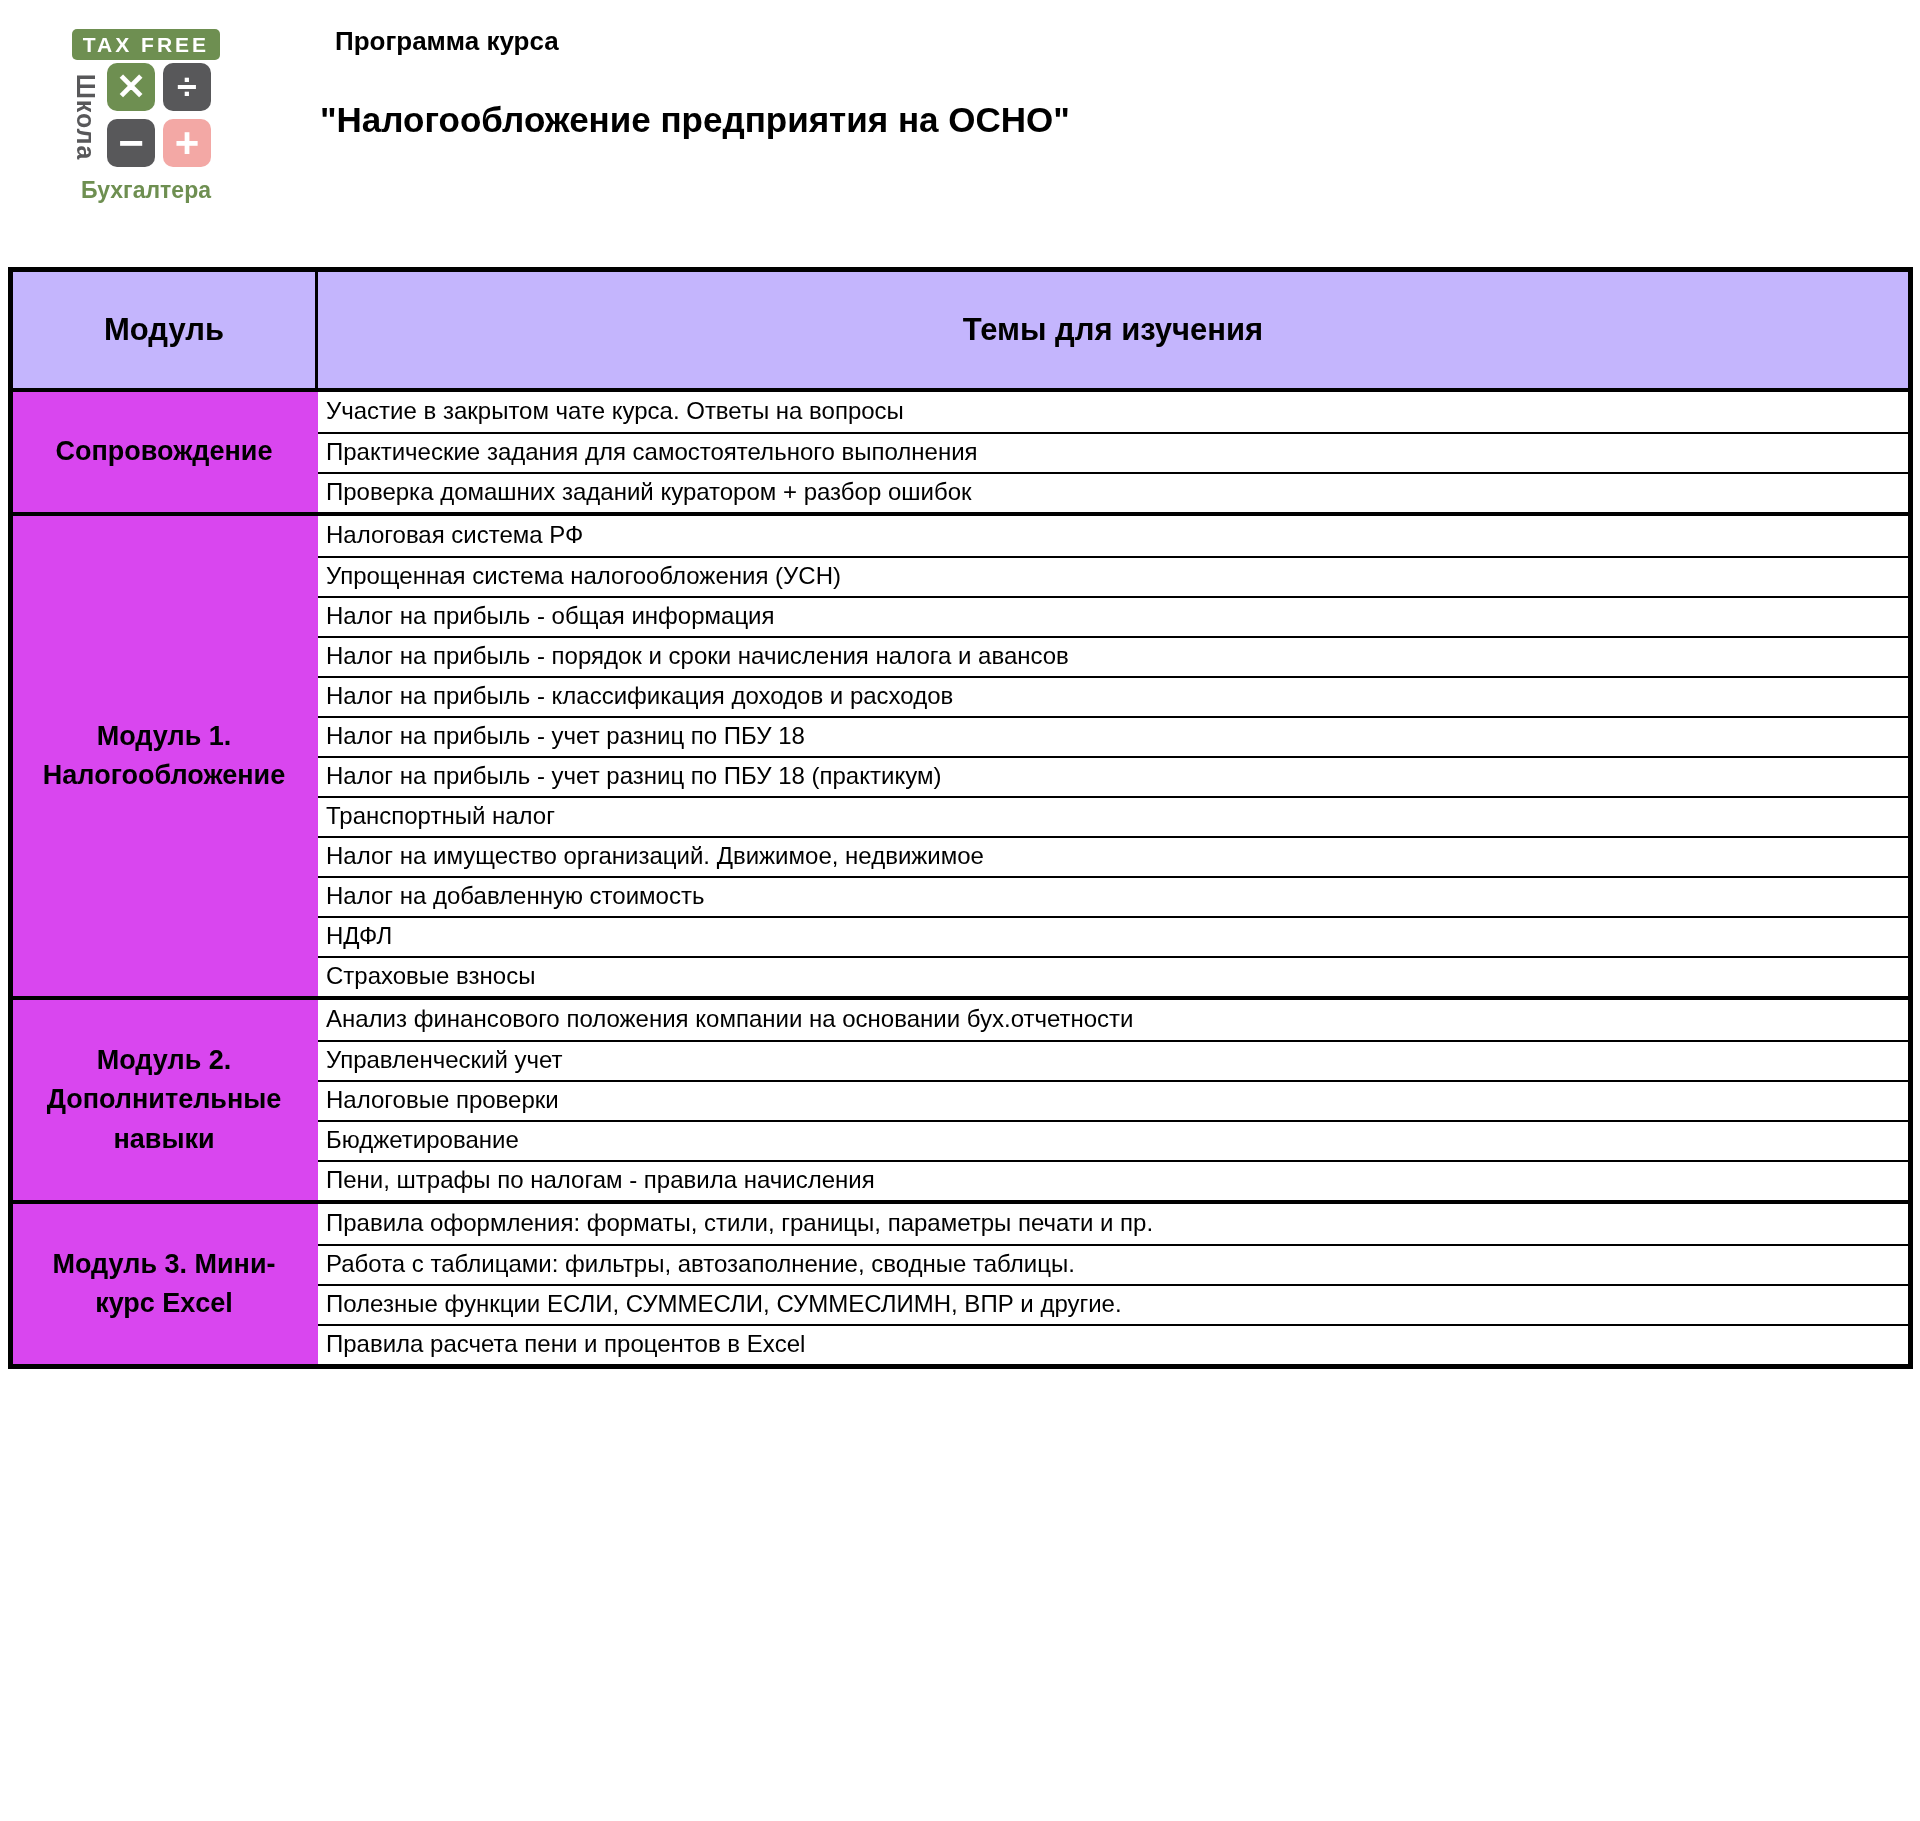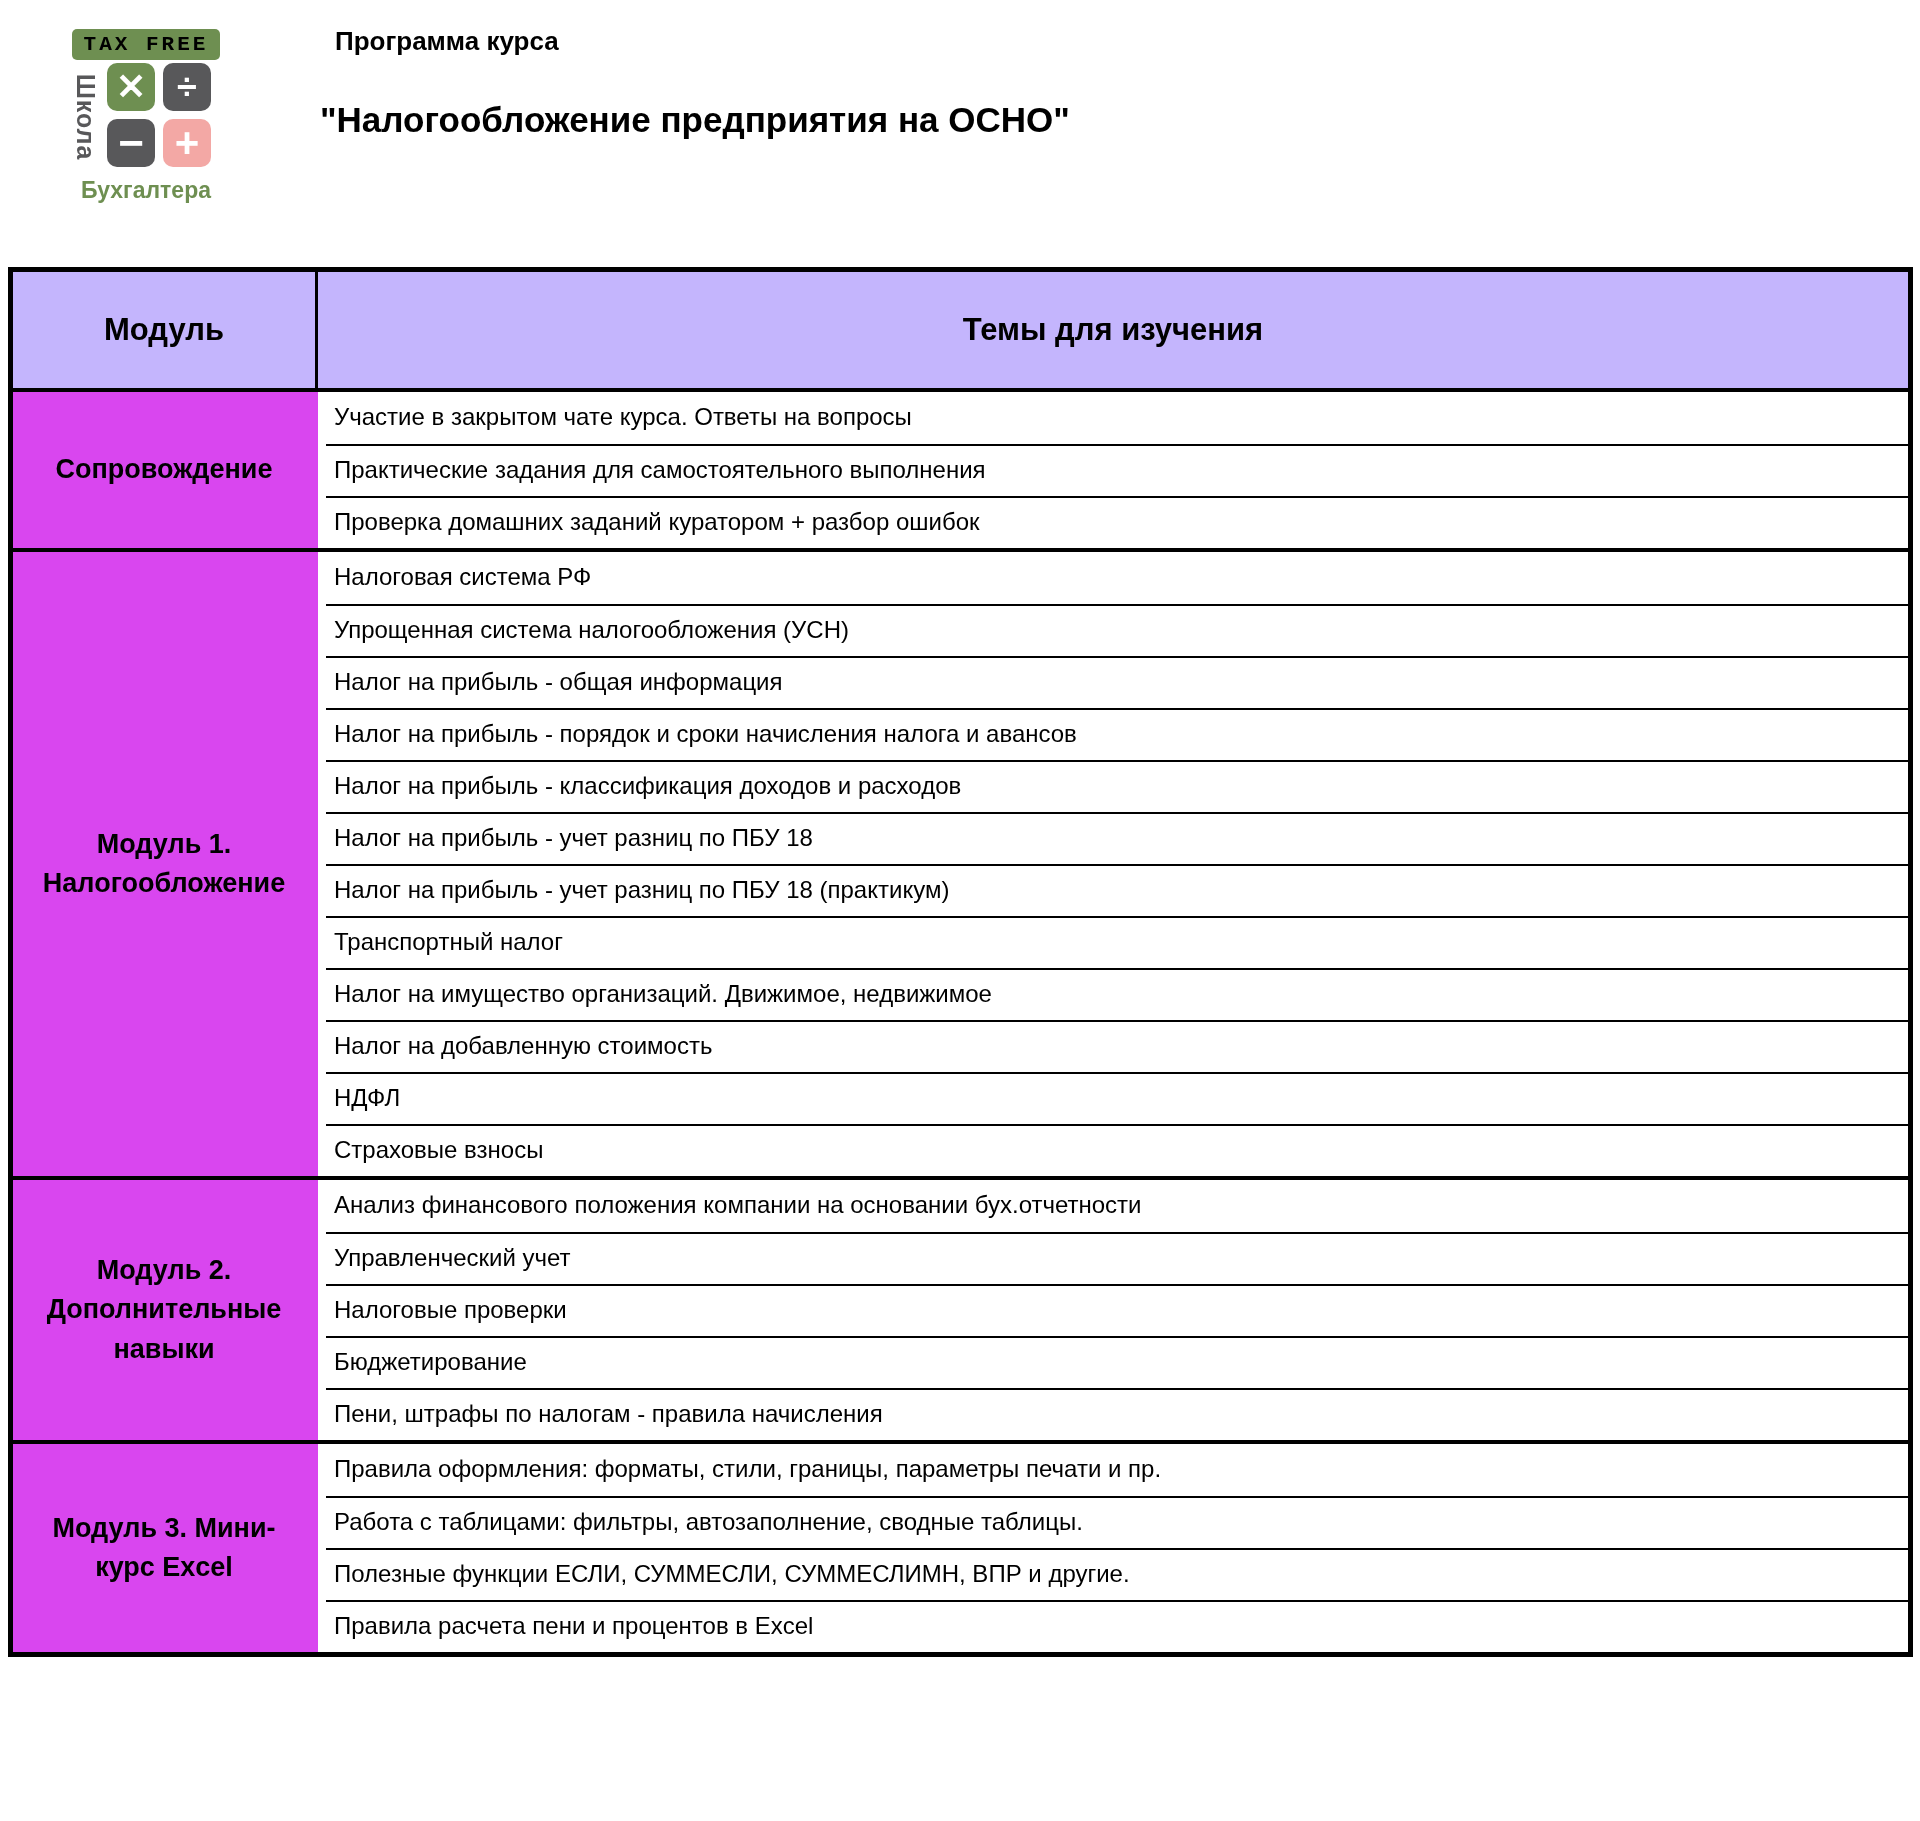--- a/index.html
+++ b/index.html
@@ -12,22 +12,22 @@
     position: relative;
   }
 
   
   .page-header { position: relative; height: 267px; }
 
   .logo { position: absolute; left: 55px; top: 22px; width: 182px; height: 190px; }
   .logo-banner {
     position: absolute; left: 17px; top: 7px; width: 148px; height: 31px;
     background: #6e8f51; border-radius: 5px;
-    color: #000000; font-weight: 700; font-size: 21px; letter-spacing: 3px;
-    display: flex; align-items: center; justify-content: center; font-family: Liberation Mono, monospace;
+    color: #ffffff; font-weight: 700; font-size: 21px; letter-spacing: 3px;
+    display: flex; align-items: center; justify-content: center;
   }
   .logo-school {
     position: absolute; left: -24px; top: 80px; width: 110px; height: 30px;
     transform: rotate(90deg);
     text-align: center; font-weight: 700; font-size: 25px; color: #58585a;
     letter-spacing: 1px; line-height: 30px;
   }
   .logo-grid {
     position: absolute; left: 52px; top: 41px;
     display: grid; grid-template-columns: 48px 48px; grid-auto-rows: 48px; gap: 8px;
@@ -65,22 +65,22 @@
   .section { display: flex; }
   .section + .section { border-top: 4px solid #000; }
   .module-cell {
     flex: 0 0 305px; border-right: 3px solid #d946ef; background: #d946ef;
     display: flex; align-items: center; justify-content: center;
     text-align: center; font-weight: 700; font-size: 27px; line-height: 1.45;
     padding: 0 24px;
   }
   .topics { flex: 1 1 auto; display: flex; flex-direction: column; background: #fff; }
   .topic-row {
-    height: 52px; display: flex; align-items: center;
-    padding: 6px 10px 8px 8px; font-size: 24px; margin-left: 8px;
+    height: 40px; display: flex; align-items: center;
+    padding: 6px 10px 8px 8px; font-size: 24px;
   }
   .topic-row + .topic-row { border-top: 2px solid #000; }
 </style>
 </head>
 <body>
 
 <div class="page-header">
 
   <div class="logo">
     <div class="logo-banner">TAX FREE</div>

